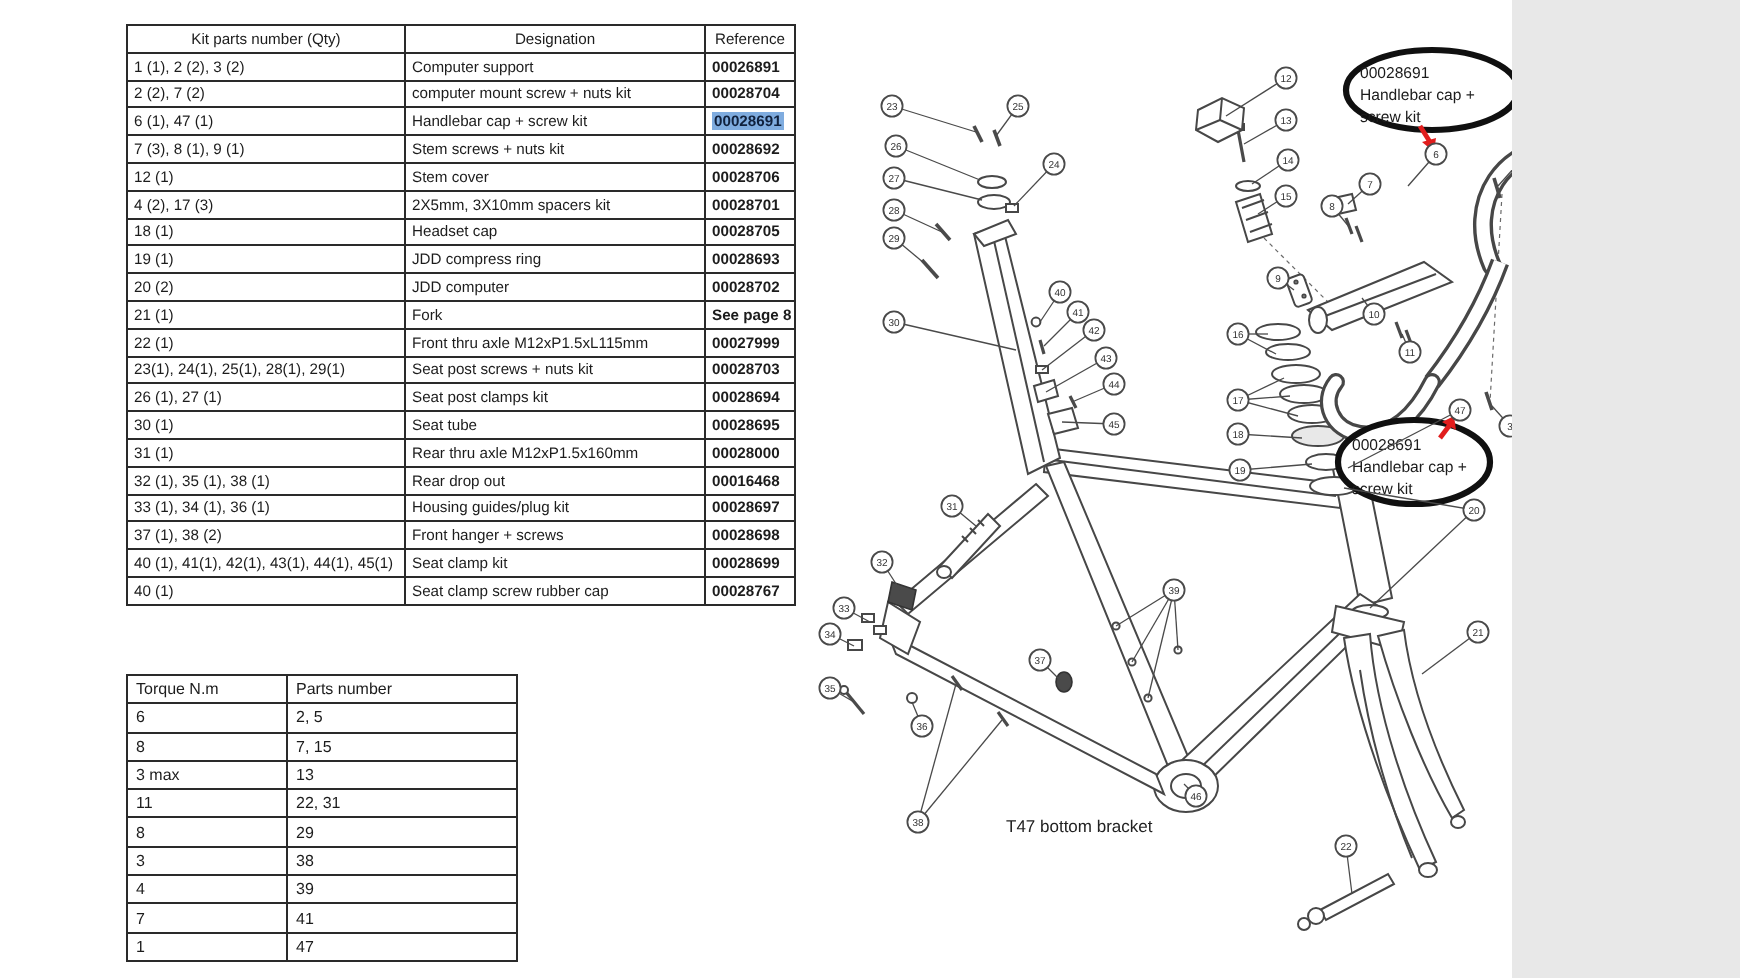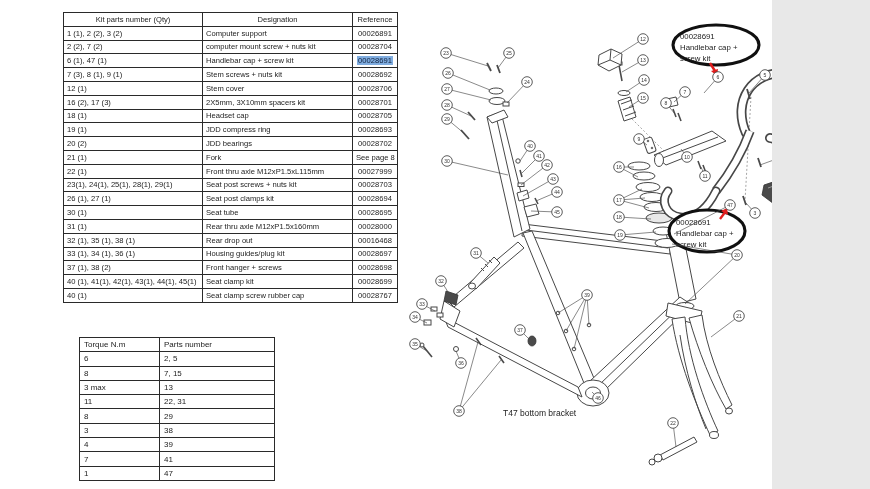--- a/index.html
+++ b/index.html
@@ -1,26 +1,26 @@
 <!DOCTYPE html>
 <html><head>
 <meta charset="utf-8">
 <style>
   html,body{margin:0;padding:0;background:#e8e8e8;}
   .page{position:relative;width:756px;height:489px;background:#ffffff;overflow:hidden;
-        font-family:"Liberation Sans",sans-serif;color:#1c1c1c;padding-left:16px;}
+        font-family:"Liberation Sans",sans-serif;color:#1c1c1c;}
   
   table{border-collapse:collapse;table-layout:fixed;}
   td,th{border:1px solid #2a2a2a;padding:0 3px;font-weight:400;overflow:hidden;
         white-space:nowrap;vertical-align:middle;}
   .kit-table{position:absolute;left:63px;top:12px;width:334px;font-size:7.6px;}
   .kit-table td,.kit-table th{height:12.8px;}
   .kit-table th{text-align:center;}
-  .kit-table .col-ref{text-align:center;}
-  .torque-table{position:absolute;left:63px;top:337px;width:195px;font-size:8px;margin-left:16px;}
+  .kit-table .col-ref{text-align:left;font-weight:bold;}
+  .torque-table{position:absolute;left:63px;top:337px;width:195px;font-size:8px;}
   .torque-table td,.torque-table th{height:13.3px;text-align:left;padding:0 4px;}
   .hl{background:#7facdf;color:#10213d;padding:0 1px;}
   
   .diagram{position:absolute;left:408px;top:5px;width:462px;height:482px;}
   .ln{stroke:#474747;fill:#ffffff;stroke-width:1;}
   .lnf{stroke:#474747;fill:none;stroke-width:1;}
   .dk{stroke:#333;fill:#4a4a4a;stroke-width:.8;}
   .dash{stroke:#6a6a6a;stroke-width:.6;fill:none;stroke-dasharray:2 2;}
   .bubble{fill:#ffffff;stroke:#101010;stroke-width:3.1;}
   .bubble-txt{font-family:"Liberation Sans",sans-serif;font-size:7.8px;fill:#1c1c1c;}
@@ -67,37 +67,37 @@
           <td>7 (3), 8 (1), 9 (1)</td>
           <td>Stem screws + nuts kit</td>
           <td class="col-ref">00028692</td>
         </tr>
         <tr>
           <td>12 (1)</td>
           <td>Stem cover</td>
           <td class="col-ref">00028706</td>
         </tr>
         <tr>
-          <td>16 (2), 17 (3)</td>
+          <td>4 (2), 17 (3)</td>
           <td>2X5mm, 3X10mm spacers kit</td>
           <td class="col-ref">00028701</td>
         </tr>
         <tr>
           <td>18 (1)</td>
           <td>Headset cap</td>
           <td class="col-ref">00028705</td>
         </tr>
         <tr>
           <td>19 (1)</td>
           <td>JDD compress ring</td>
           <td class="col-ref">00028693</td>
         </tr>
         <tr>
           <td>20 (2)</td>
-          <td>JDD bearings</td>
+          <td>JDD computer</td>
           <td class="col-ref">00028702</td>
         </tr>
         <tr>
           <td>21 (1)</td>
           <td>Fork</td>
           <td class="col-ref">See page 8</td>
         </tr>
         <tr>
           <td>22 (1)</td>
           <td>Front thru axle M12xP1.5xL115mm</td>

